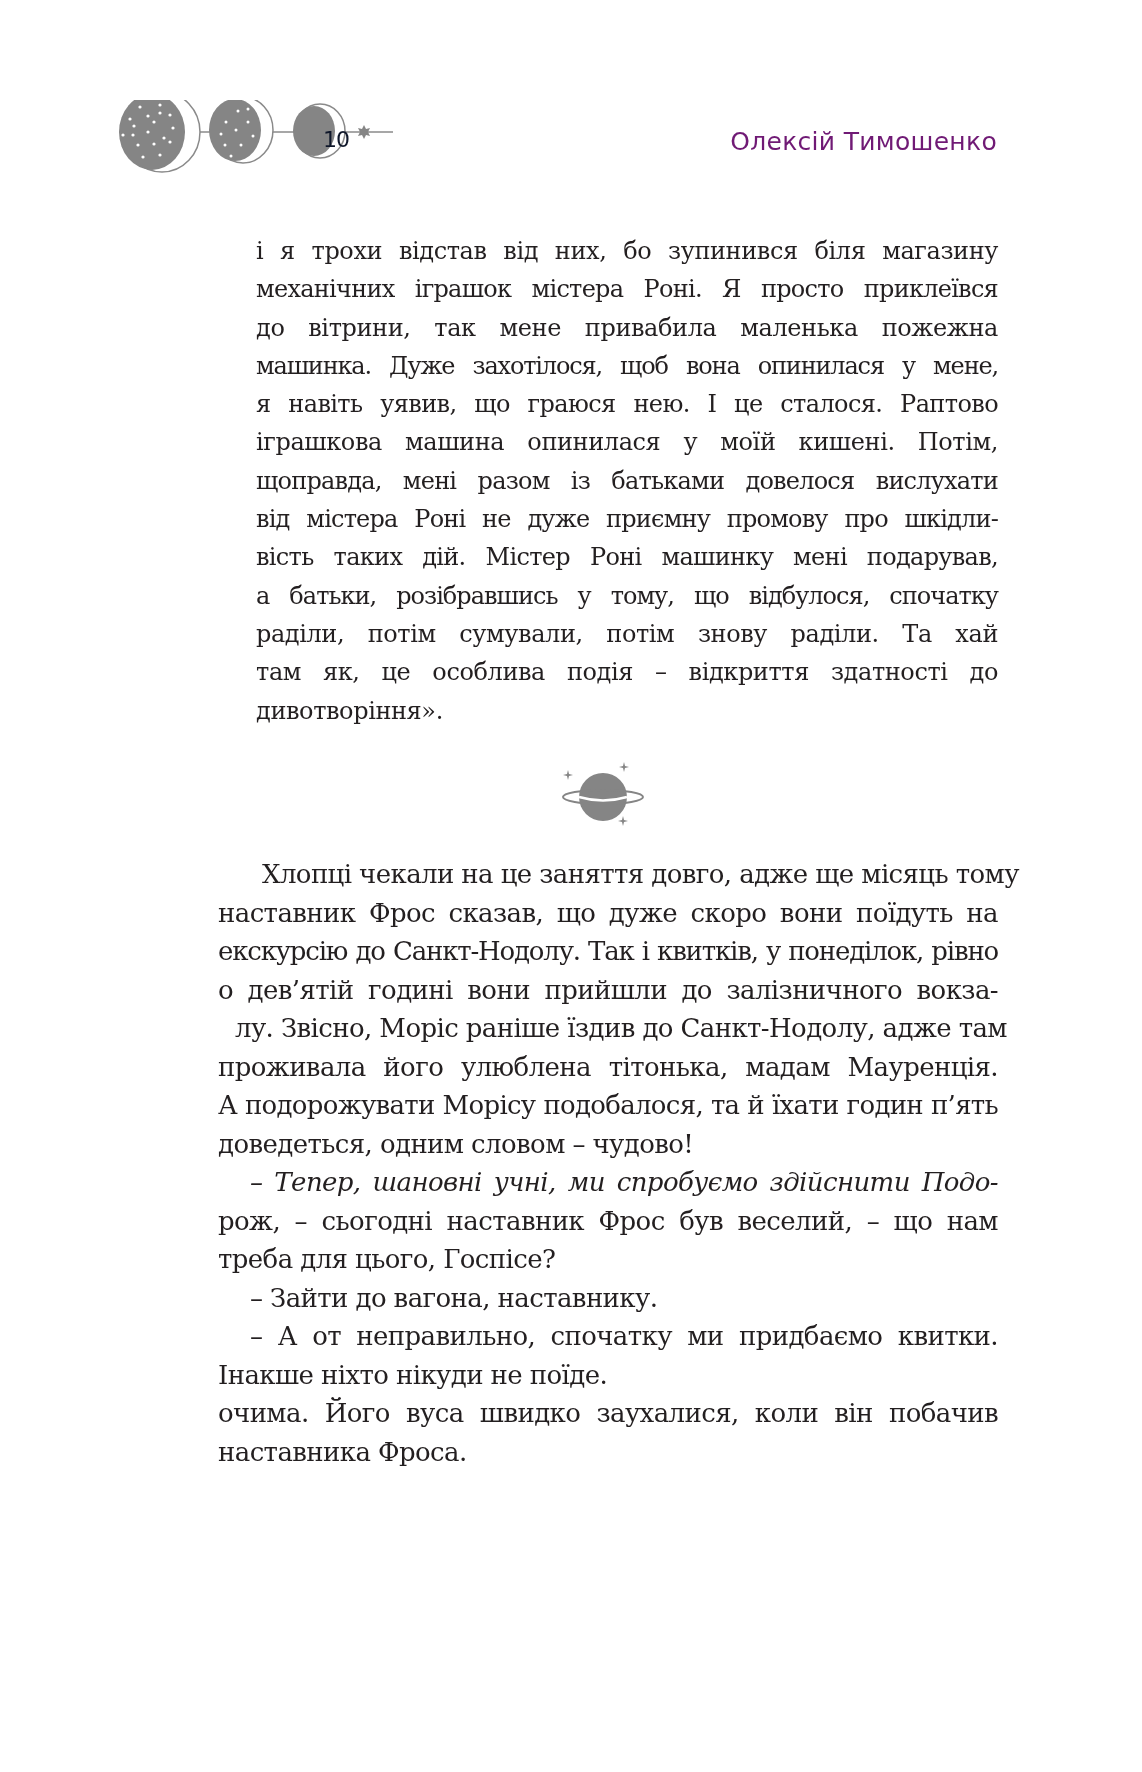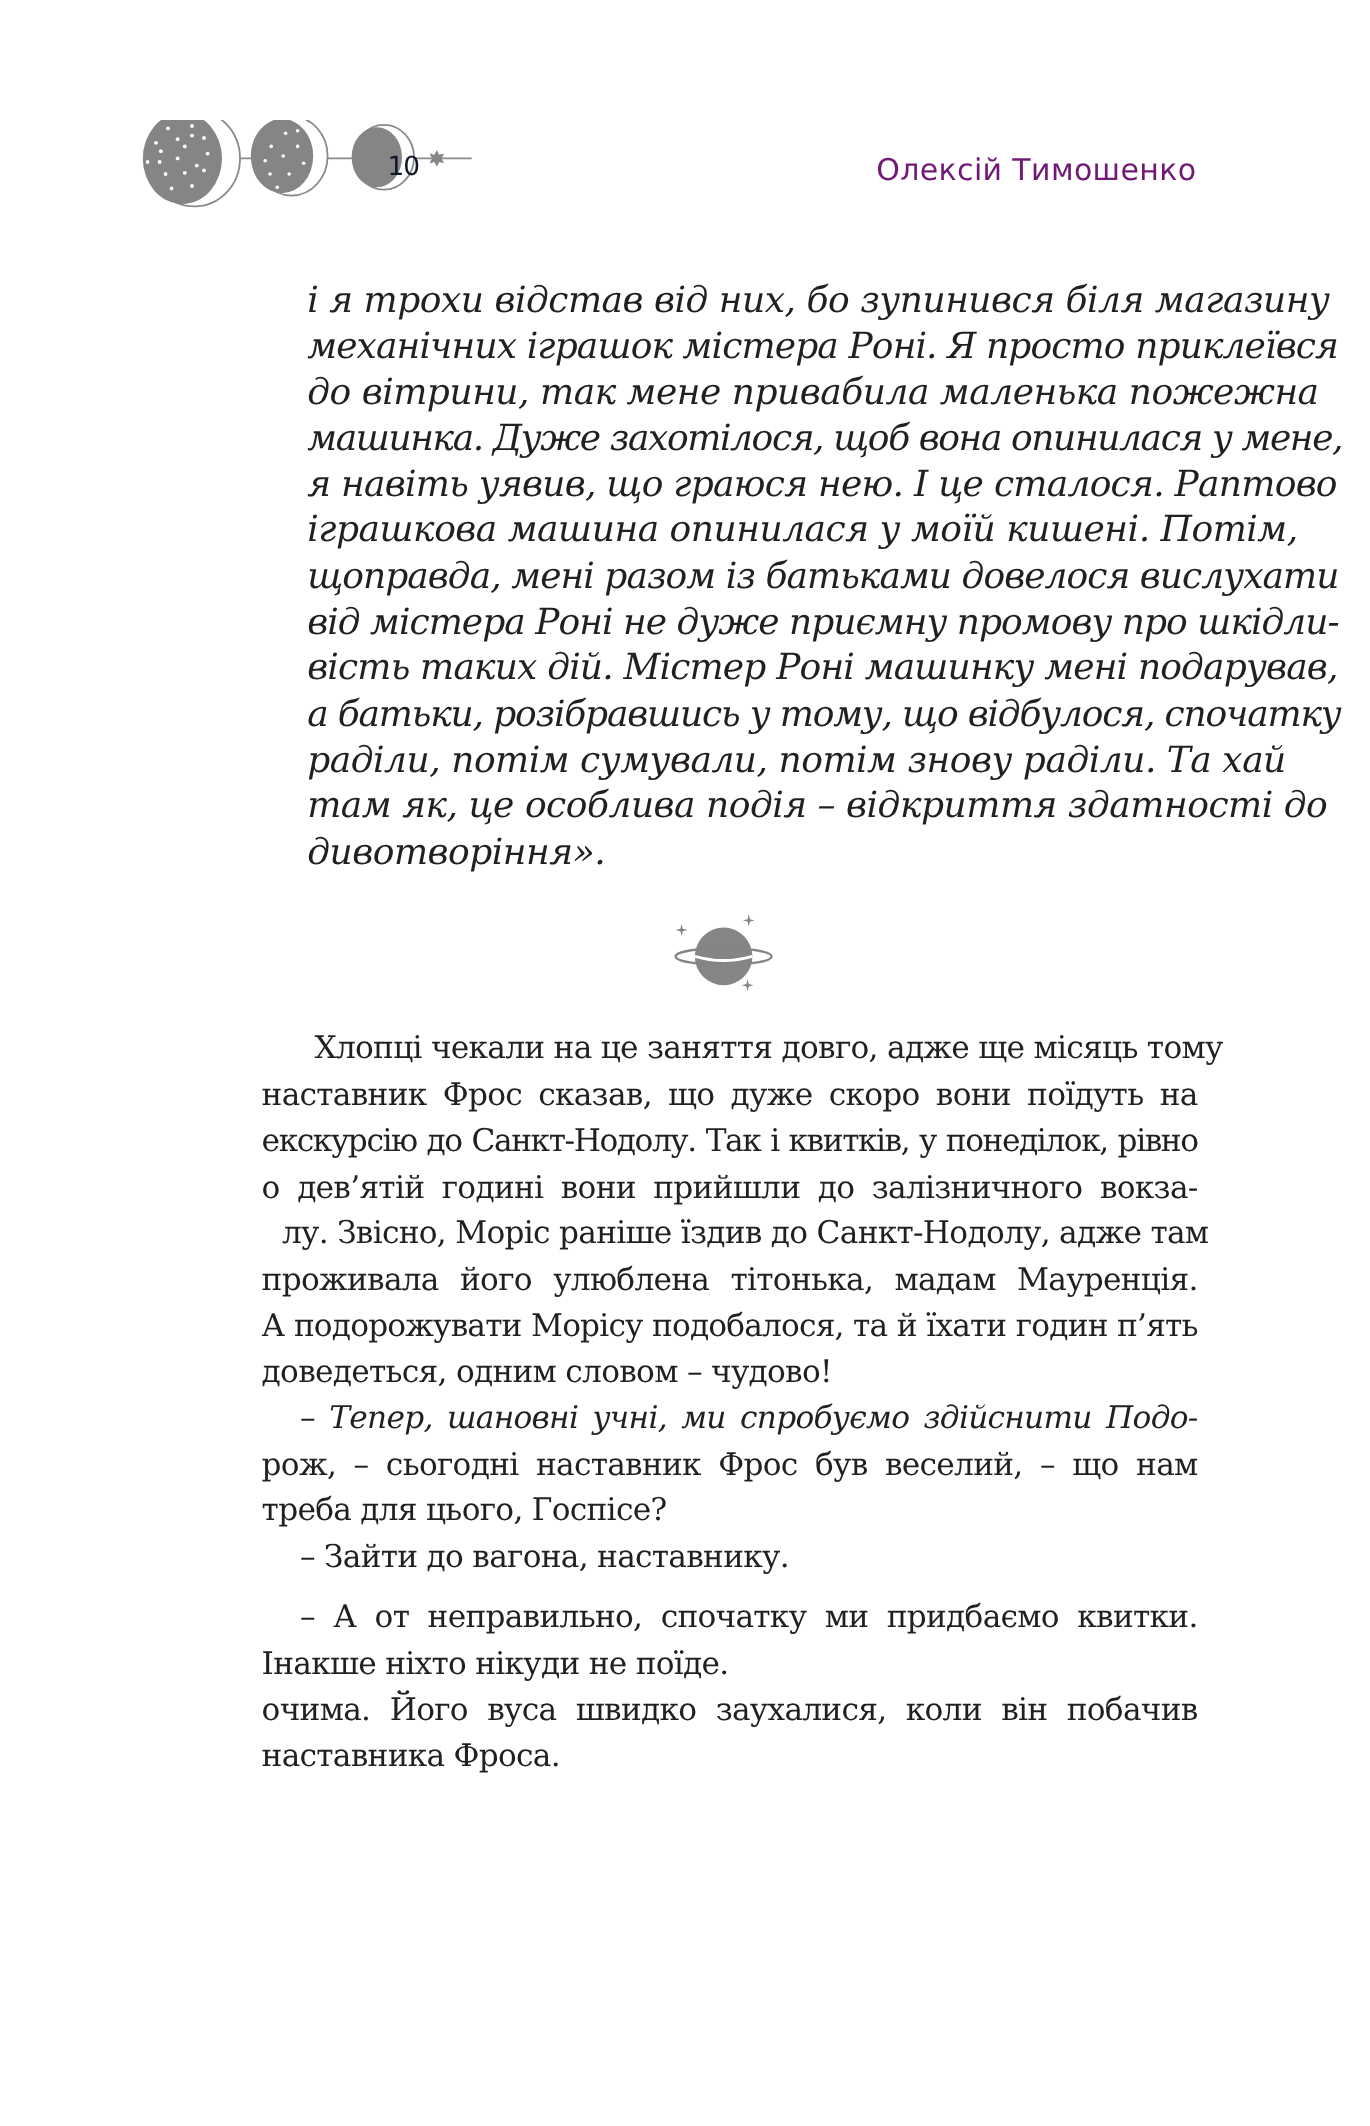--- a/index.html
+++ b/index.html
@@ -40,22 +40,21 @@
       font-size: 25px;
       color: #701a75;
       letter-spacing: 0.3px;
     }
     .quote-block {
       position: absolute;
       left: 256px;
       top: 232px;
       width: 742px;
       font-family: "DejaVu Serif", serif;
-      font-style: italic;
-      font-size: 30px;
+      font-size: 24px;
       line-height: 38.3px;
       letter-spacing: -0.4px;
     }
     .line {
       display: block;
       white-space: nowrap;
       text-align: justify;
       text-align-last: justify;
       height: 38.3px;
       overflow: visible;
@@ -178,19 +177,19 @@
       <span class="line" style="white-space: nowrap; letter-spacing: -1.17891px;">екскурсію до Санкт-Нодолу. Так і квитків, у понеділок, рівно</span>
       <span class="line" style="white-space: nowrap;">о дев’ятій годині вони прийшли до залізничного вокза-</span>
       <span class="line" style="white-space: nowrap; margin-left: 17px;">лу. Звісно, Моріс раніше їздив до Санкт-Нодолу, адже там</span>
       <span class="line" style="white-space: nowrap;">проживала його улюблена тітонька, мадам Мауренція.</span>
       <span class="line" style="white-space: nowrap; letter-spacing: -0.692969px;">А подорожувати Морісу подобалося, та й їхати годин п’ять</span>
       <span class="line last" style="white-space: nowrap;">доведеться, одним словом – чудово!</span>
       <span class="line indent" style="white-space: nowrap; font-style: italic;">– Тепер, шановні учні, ми спробуємо здійснити Подо-</span>
       <span class="line" style="white-space: nowrap;">рож, – сьогодні наставник Фрос був веселий, – що нам</span>
       <span class="line last" style="white-space: nowrap;">треба для цього, Госпісе?</span>
       <span class="line last indent" style="white-space: nowrap;">– Зайти до вагона, наставнику.</span>
-      <span class="line indent" style="white-space: nowrap; margin-top: 12px;">– А от неправильно, спочатку ми придбаємо квитки.</span>
+      <span class="line indent" style="white-space: nowrap;">– А от неправильно, спочатку ми придбаємо квитки.</span>
       <span class="line last" style="white-space: nowrap;">Інакше ніхто нікуди не поїде.</span>
       <span class="line" style="white-space: nowrap;">очима. Його вуса швидко заухалися, коли він побачив</span>
       <span class="line last" style="white-space: nowrap;">наставника Фроса.</span>
     </div>
 
 </div>
 
 </body></html>

